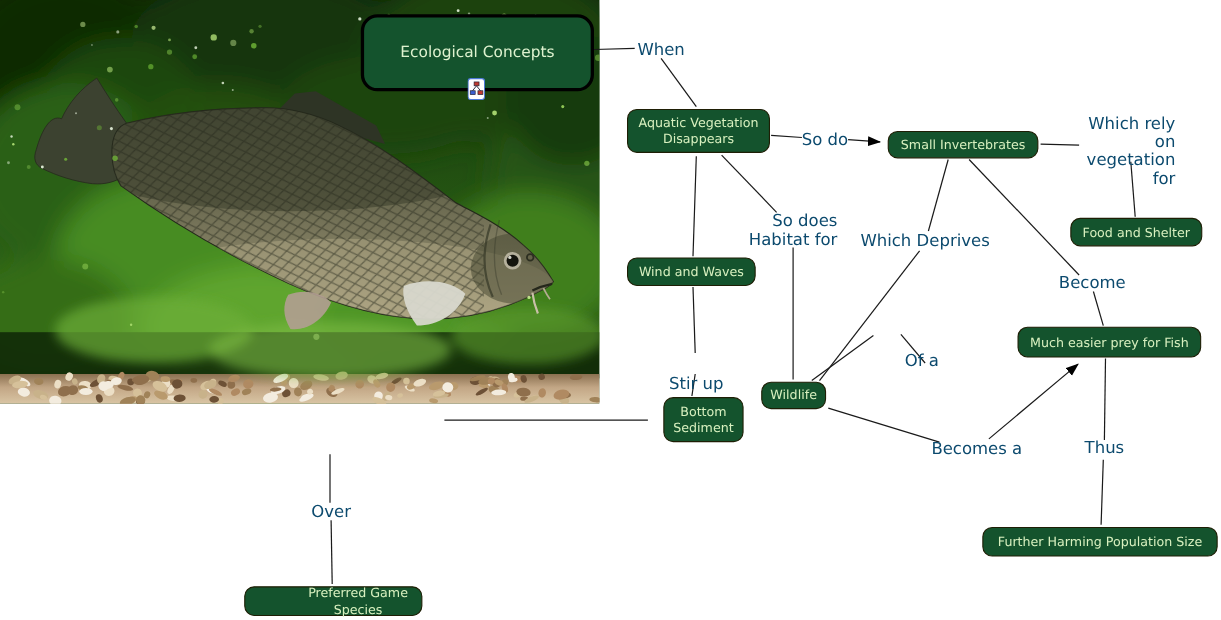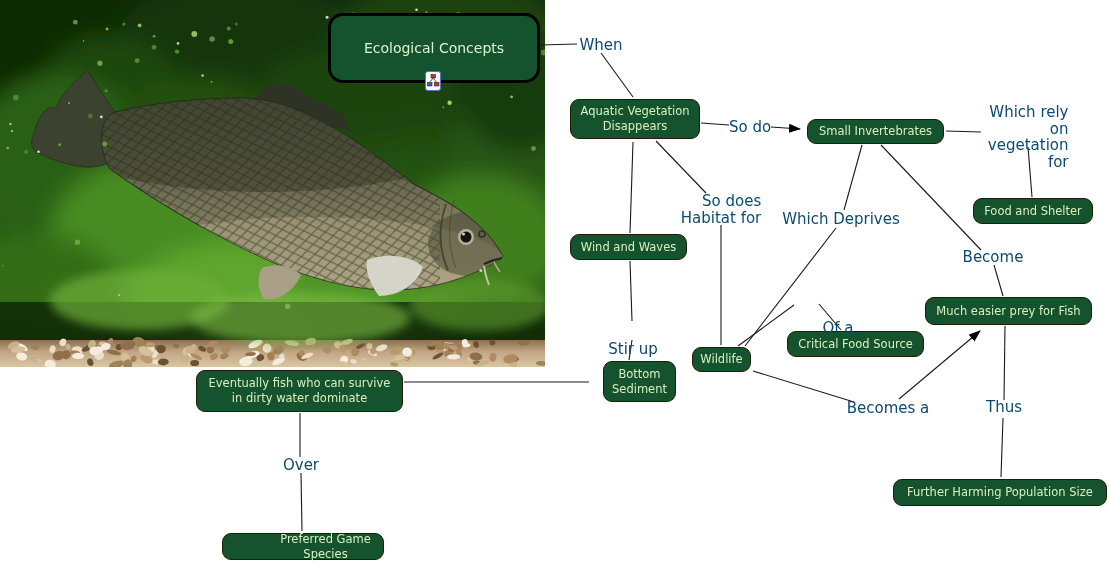--- a/index.html
+++ b/index.html
@@ -351,26 +351,23 @@
     </svg>
   </div>
 
 <div class="cnode title" style="left: 328px; top: 13px; width: 212px; height: 70px;">Ecological Concepts</div>
     <div class="cnode" style="left: 570px; top: 99px; width: 130px; height: 40px;">Aquatic Vegetation
 Disappears</div>
     <div class="cnode" style="left: 807px; top: 119px; width: 137px; height: 25px;">Small Invertebrates</div>
     <div class="cnode" style="left: 973px; top: 198px; width: 120px; height: 26px;">Food and Shelter</div>
     <div class="cnode" style="left: 570px; top: 234px; width: 117px; height: 26px;">Wind and Waves</div>
     <div class="cnode" style="left: 925px; top: 297px; width: 167px; height: 28px;">Much easier prey for Fish</div>
-    <div class="cnode" style="left: 787px; top: 331px; width: 137px; height: 26px;">Critical Food Source</div>
     <div class="cnode" style="left: 692px; top: 347px; width: 59px; height: 25px;">Wildlife</div>
     <div class="cnode" style="left: 590px; top: 361px; width: 73px; height: 41px; margin-left: 13px;">Bottom
 Sediment</div>
-    <div class="cnode" style="left: 196px; top: 370px; width: 207px; height: 42px;">Eventually fish who can survive
-in dirty water dominate</div>
     <div class="cnode" style="left: 893px; top: 479px; width: 214px; height: 27px;">Further Harming Population Size</div>
     <div class="cnode" style="left: 222px; top: 533px; width: 162px; height: 27px; padding-left: 48px;">Preferred Game Species</div>
     <div class="clabel" style="left: 601px; top: 45px;">When</div>
     <div class="clabel" style="left: 750px; top: 127px;">So do</div>
     <div class="clabel" style="left: 1027px; top: 137px;">Which rely on
 vegetation for</div>
     <div class="clabel" style="left: 721px; top: 209px;">So does
 Habitat for</div>
     <div class="clabel" style="left: 841px; top: 219px;">Which Deprives</div>
     <div class="clabel" style="left: 993px; top: 257px;">Become</div>

